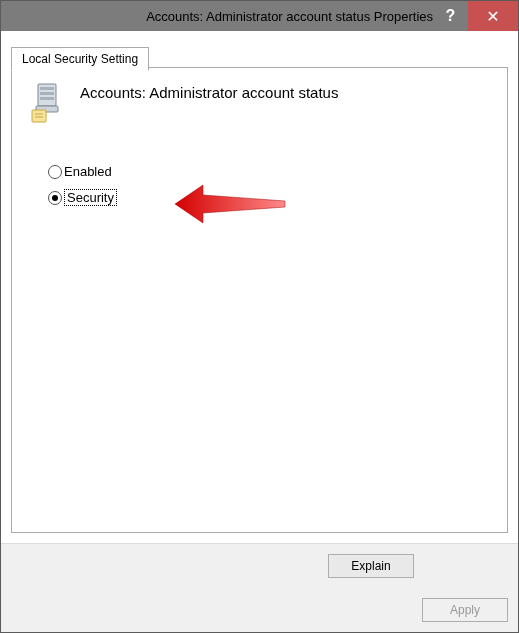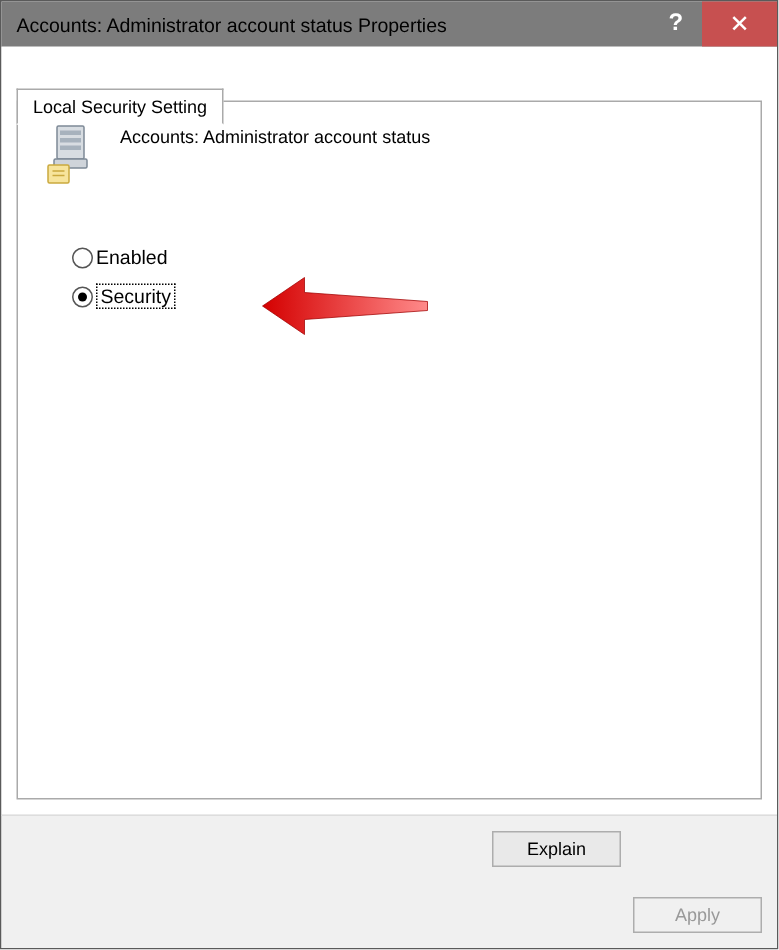--- a/index.html
+++ b/index.html
@@ -23,20 +23,21 @@
     display: flex;
     align-items: center;
     color: #000;
     font-size: 13px;
     position: relative;
   }
   .titlebar-title {
     padding-left: 10px;
     flex: 1;
     color: #000;
+    text-align: right;
   }
   .title-btns {
     display: flex;
     height: 100%;
   }
   .help-btn {
     width: 35px;
     display: flex;
     align-items: center;
     justify-content: center;
@@ -69,21 +70,21 @@
     z-index: 2;
   }
   .tab {
     border: 1px solid #aaa;
     border-bottom: none;
     padding: 4px 10px;
     font-size: 12px;
     background: #fff;
     color: #000;
     position: relative;
-    top: 16px;
+    top: 4px;
     cursor: default;
   }
   .tab:not(:first-child) { margin-left: -1px; }
   .tab.active {
     background: #fff;
     border-bottom: 1px solid #fff;
     z-index: 3;
   }
   .tab.inactive {
     background: #f4f4f4;
@@ -102,21 +103,21 @@
     align-items: flex-start;
     gap: 12px;
     margin-bottom: 40px;
   }
   .policy-icon {
     width: 40px;
     height: 42px;
     flex-shrink: 0;
   }
   .policy-title {
-    font-size: 12px;
+    font-size: 15px;
     color: #000;
     padding-top: 2px;
   }
   .radio-group {
     margin-left: 20px;
     position: relative;
   }
   .radio-row {
     display: flex;
     align-items: center;

